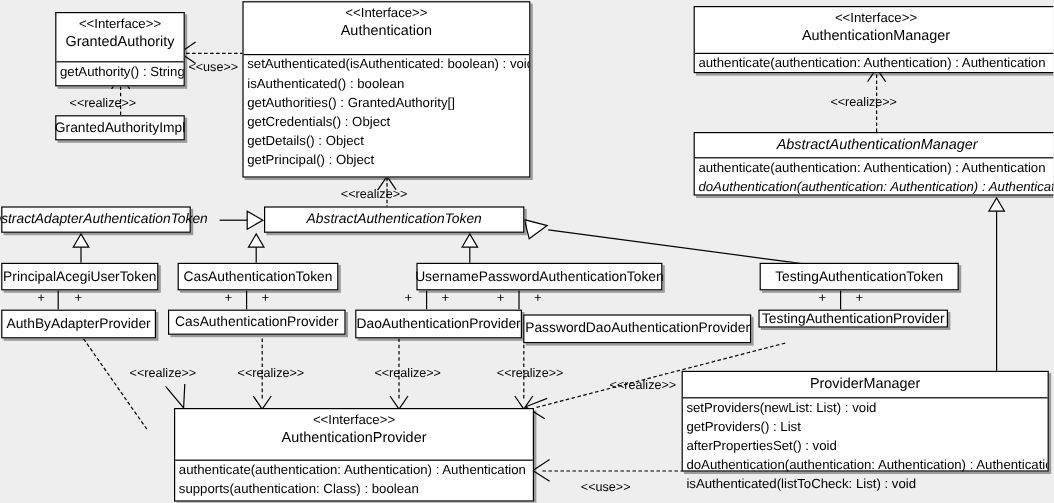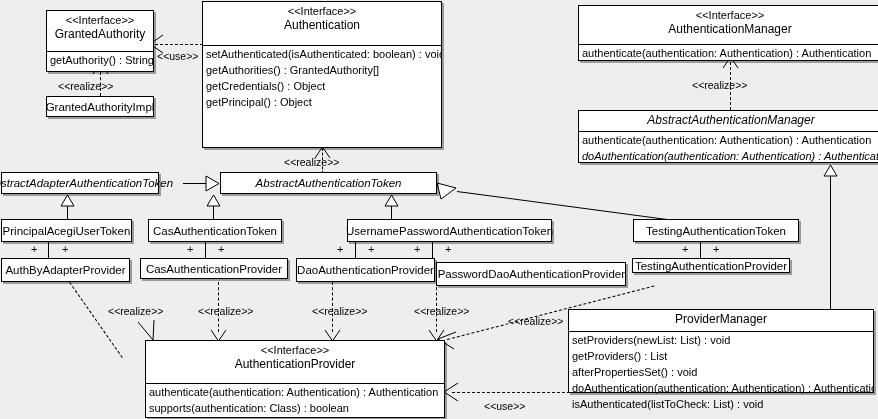--- a/index.html
+++ b/index.html
@@ -258,22 +258,24 @@
     <span class="cname">GrantedAuthorityImpl</span>
   </div>
 
   <div class="uml-box" style="left:202px; top:1px; width:240px; height:147px;">
     <div class="compartment hdr" style="height:43px;">
       <span class="stereo">&lt;&lt;Interface&gt;&gt;</span>
       <span class="cname">Authentication</span>
     </div>
     <div class="compartment ops">
       <span class="op">setAuthenticated(isAuthenticated: boolean) : void</span>
+      <span class="op">isAuthenticated() : boolean</span>
       <span class="op">getAuthorities() : GrantedAuthority[]</span>
       <span class="op">getCredentials() : Object</span>
+      <span class="op">getDetails() : Object</span>
       <span class="op">getPrincipal() : Object</span>
     </div>
   </div>
 
   <div class="uml-box" style="left:578px; top:5px; width:304px; height:56px;">
     <div class="compartment hdr" style="height:38px;">
       <span class="stereo">&lt;&lt;Interface&gt;&gt;</span>
       <span class="cname">AuthenticationManager</span>
     </div>
     <div class="compartment ops">

